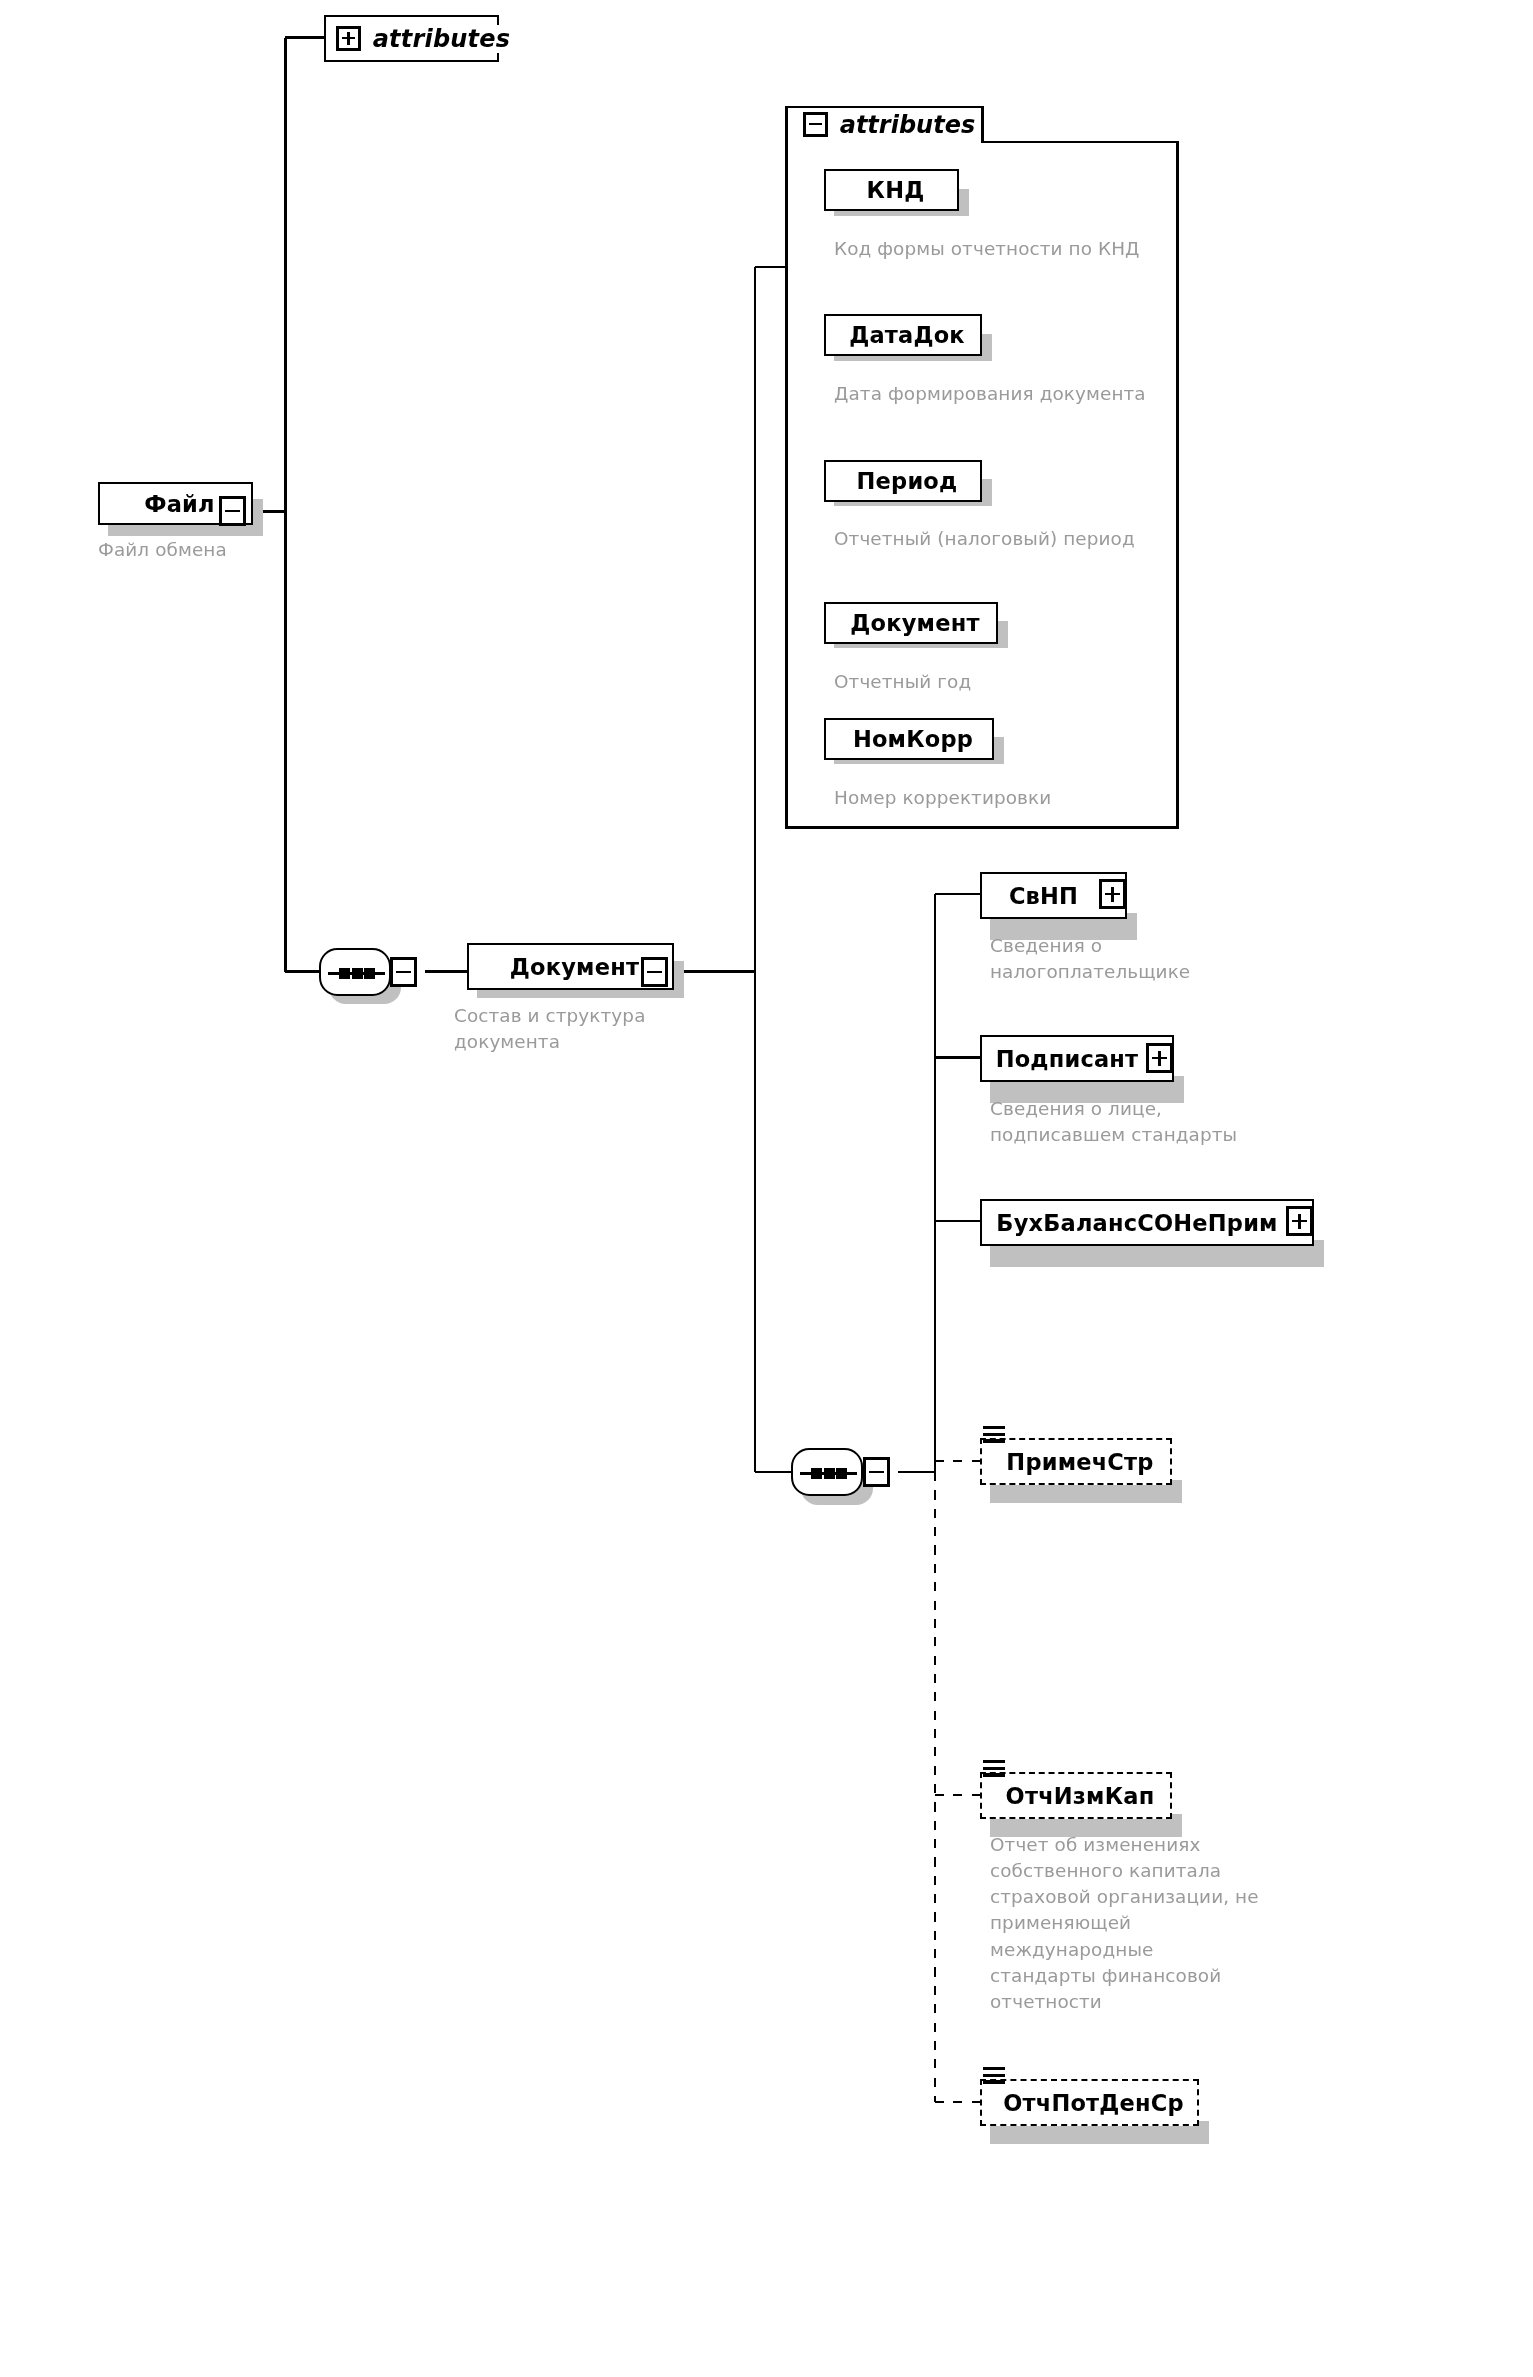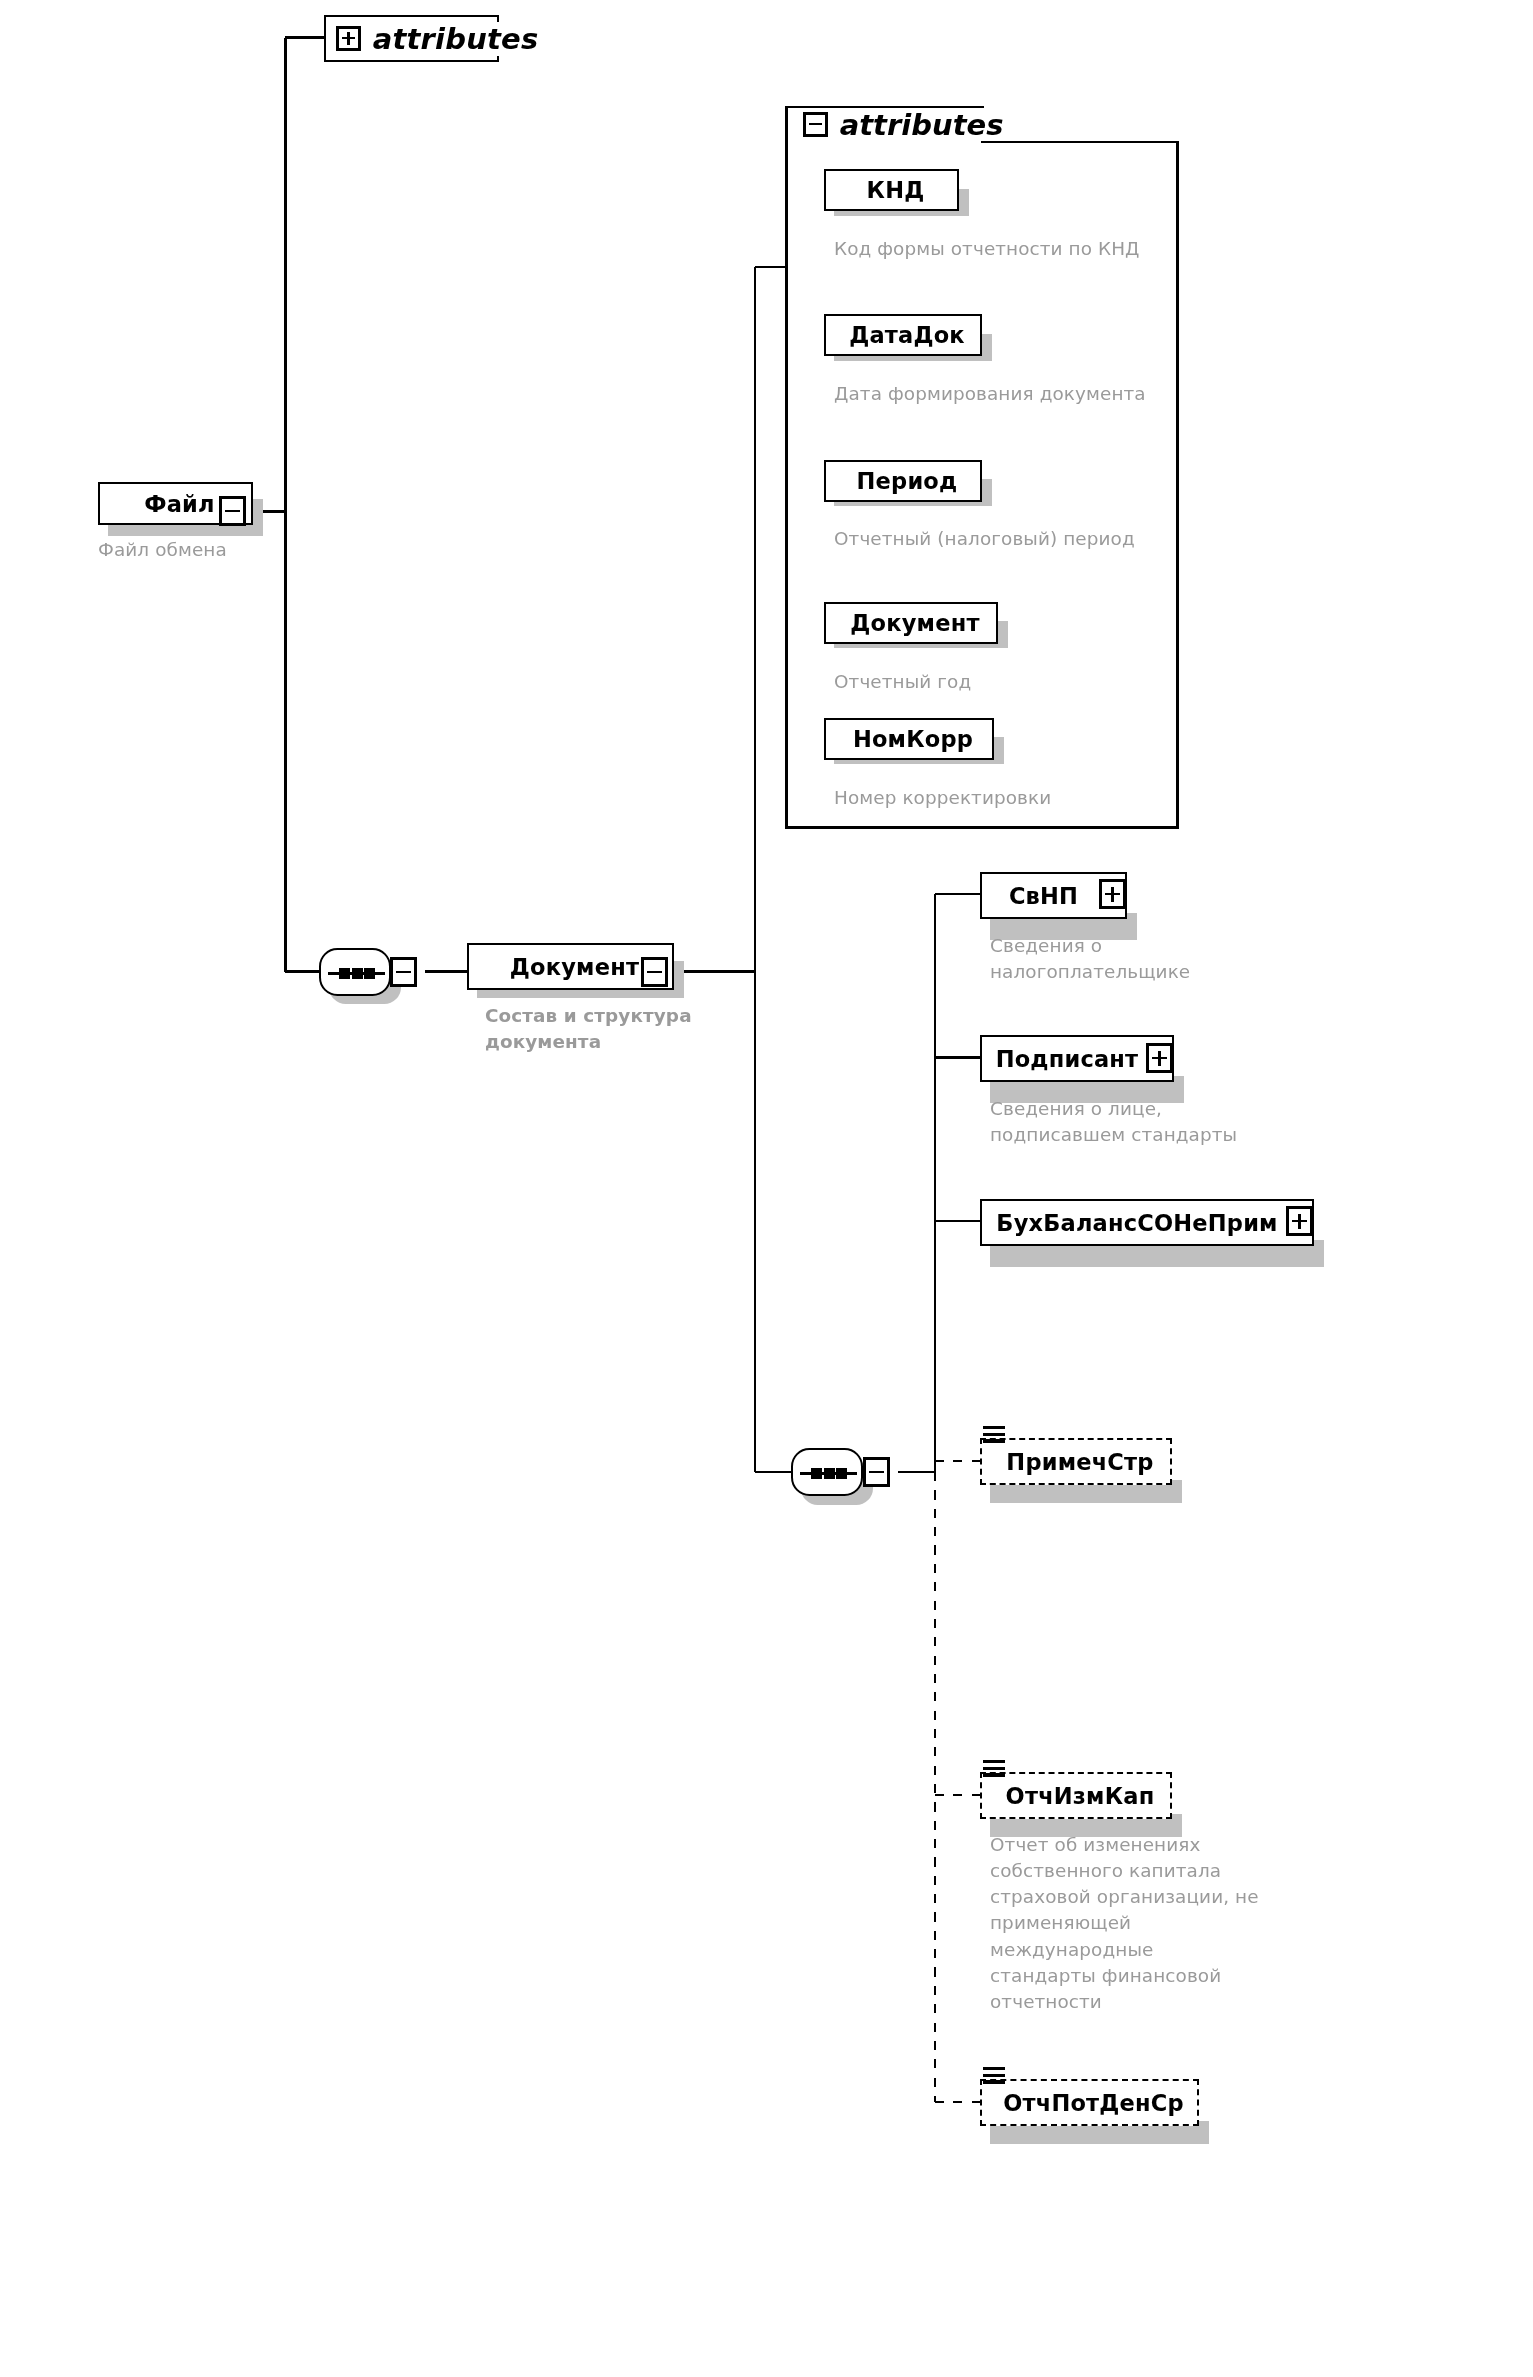--- a/index.html
+++ b/index.html
@@ -78,21 +78,21 @@
   
   .attrchip {
     position: absolute;
     box-sizing: border-box;
     background: #ffffff;
     display: flex;
     align-items: center;
     gap: 11.7px;
     font-style: italic;
     font-weight: bold;
-    font-size: 29px;
+    font-size: 24px;
     color: #000000;
   }
   .attrchip .ctrlbox {
     position: relative;
     box-sizing: border-box;
     width: 25px;
     height: 25px;
     border: 3.3px solid #000000;
     background: #ffffff;
     flex: 0 0 auto;
@@ -236,21 +236,21 @@
     <span class="bar-h"></span>
   </div>
 
   <div class="nodeshadow" style="left:477px; top:961px; width:207px; height:37px;"></div>
   <div class="nodebox" style="left:467px; top:943px; width:207px; height:47px;">
     <span>Документ</span>
   </div>
   <div class="ctrl" style="left:641px; top:957px;">
     <span class="bar-h"></span>
   </div>
-  <div class="doc" style="left:485px; top:1003px; width:250px;font-weight:bold;">Состав и структура документа</div>
+  <div class="doc" style="left:454px; top:1003px; width:250px;">Состав и структура документа</div>
 
   <div class="attrchip" style="left:803px; top:108px; height:33px;">
     <span class="ctrlbox">
       <span class="bar-h"></span>
     </span>
     <span>attributes</span>
   </div>
 
   <div class="nodeshadow" style="left:834px; top:189px; width:135px; height:27px;"></div>
   <div class="nodebox" style="left:824px; top:169px; width:135px; height:42px;">

